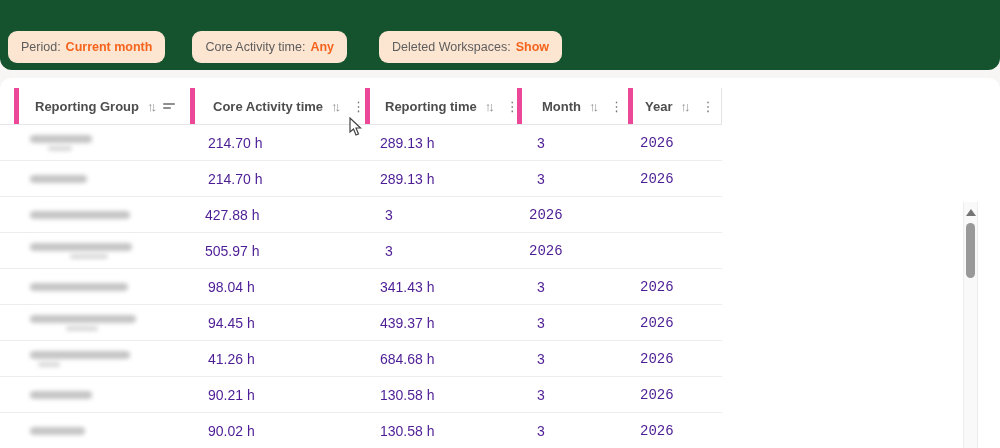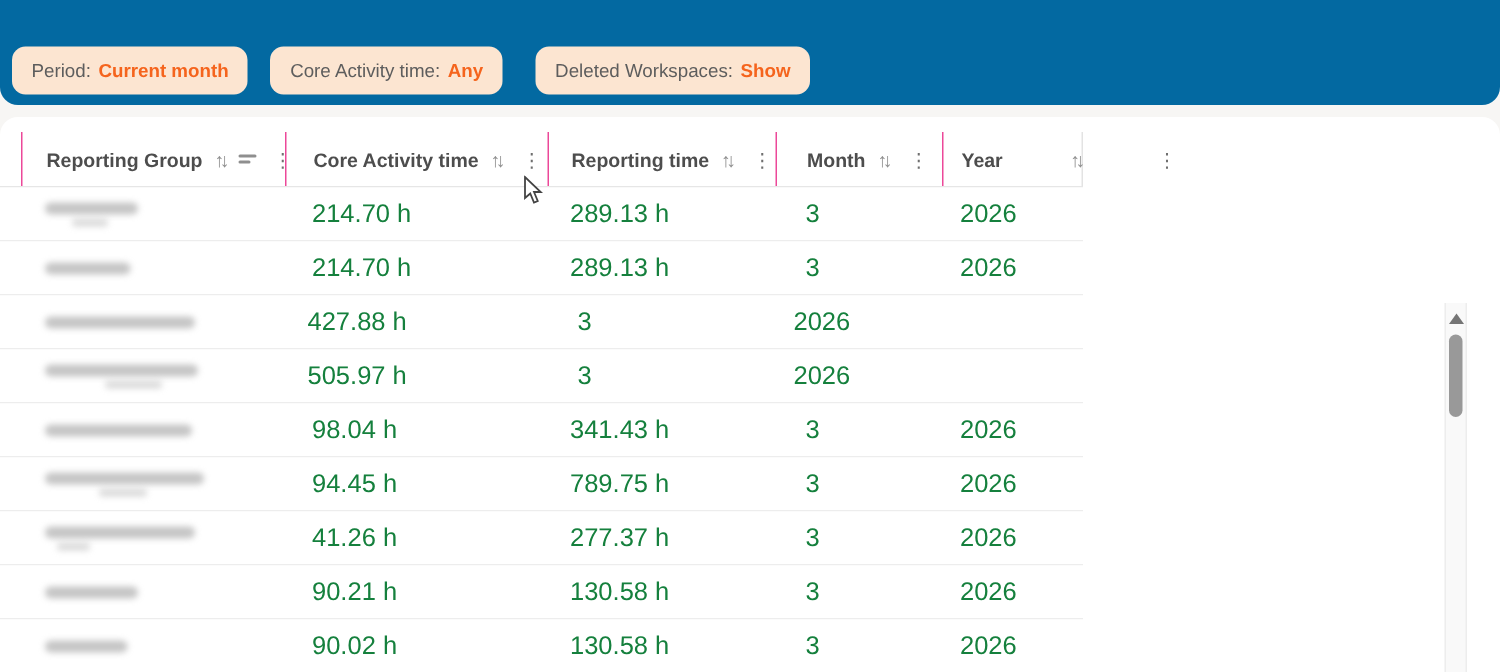--- a/index.html
+++ b/index.html
@@ -6,47 +6,47 @@
   html,body { width:1000px; height:448px; overflow:hidden; }
   body {
     font-family: "Liberation Sans", sans-serif;
     background:#f7f6f4;
     position:relative;
   }
 
   
   .filters-card {
     position:absolute; left:0; top:0; width:1000px; height:70px;
-    background:#0369a1; border-radius:0 0 12px 12px;
+    background:#14532d; border-radius:0 0 12px 12px;
   }
   .chips { position:absolute; left:8px; top:31px; display:flex; gap:11px; }
   .chip {
     height:32px; display:flex; align-items:center; padding:0 13px;
     background:#fce5d1; border-radius:9px; font-size:12.5px; color:#5d5d5d;
     white-space:nowrap; cursor:default;
   }
   .chip .chip-value { font-weight:bold; color:#f5641d; margin-left:5px; }
-  .chip + .chip { margin-left:4px; }
-  .chip:nth-child(3) { margin-left:11px; }
+  .chip + .chip { margin-left:16px; }
+  .chip:nth-child(3) { margin-left:21px; }
 
   
   .table-card {
     position:absolute; left:0; top:78px; width:1000px; height:370px;
     background:#ffffff; border-radius:12px 12px 0 0;
   }
 
   .thead {
     position:absolute; left:14px; top:10px; height:36px;
     display:grid; grid-template-columns:176px 175px 152px 111px 94px;
   }
   .th {
     display:flex; align-items:center; position:relative;
-    border-left:1px solid #ec4899; cursor:pointer;
-  }
-  .th:last-child { border-right:1px solid #e3e3e3;gap:37px; }
+    border-left:5px solid #ec4899; cursor:pointer;
+  }
+  .th:last-child { border-right:1px solid #e3e3e3; }
   .th-label { font-size:13px; font-weight:bold; color:#4d4d4d; white-space:nowrap; }
   .th1 { padding-left:16px; } .th2 { padding-left:18px; } .th3 { padding-left:15px; }
   .th4 { padding-left:20px;align-items:center; } .th5 { padding-left:12px; }
 
   .sort-ic {
     font-size:13px; color:#8f8f8f; letter-spacing:-3px; margin-left:8px;
     padding-right:3px; cursor:pointer;
   }
   .filter-ic { display:inline-flex; flex-direction:column; gap:2px; margin-left:6px; cursor:pointer; }
   .filter-ic i { display:block; height:2px; background:#8f8f8f; border-radius:1px; }
@@ -55,23 +55,23 @@
   .kebab-ic { font-size:13px; color:#6f6f6f; margin-left:11px; cursor:pointer; }
 
   .header-rule { position:absolute; left:0; top:46px; width:722px; height:1px; background:#e6e6e6; }
 
   
   .tbody { position:absolute; left:0; top:47px; width:722px; }
   .trow {
     height:36px; display:grid; grid-template-columns:190px 175px 152px 111px 94px;
     align-items:center; border-bottom:1px solid #ededed; background:#fff; cursor:default;
   }
-  .td { font-size:17px; color:#15803d; white-space:nowrap; }
+  .td { font-size:14px; color:#4c1d95; white-space:nowrap; }
   .td1 { padding-left:30px; } .td2 { padding-left:18px; } .td3 { padding-left:15px; }
-  .td4 { padding-left:20px; } .td5 { padding-left:12px; }
+  .td4 { padding-left:20px; } .td5 { padding-left:12px;font-family:Liberation Mono, monospace; }
 
   .redact-wrap { display:flex; flex-direction:column; justify-content:center; }
   .redact {
     height:8px; background:rgba(140,140,140,.5); border-radius:4px; filter:blur(2px);
   }
   .redact.sub { height:5px; margin-top:3px; background:rgba(160,160,160,.4); }
 
   
   .scrollbar {
     position:absolute; left:963px; top:124px; width:15px; height:324px;
@@ -209,34 +209,34 @@
   </div>
 
   <div class="trow">
     <div class="td td1">
       <div class="redact-wrap">
         <span class="redact main" style="width: 106px;"></span>
         <span class="redact sub" style="width: 32px; margin-left: 36px;"></span>
       </div>
     </div>
     <div class="td td2">94.45 h</div>
-    <div class="td td3">789.75 h</div>
+    <div class="td td3">439.37 h</div>
     <div class="td td4">3</div>
     <div class="td td5">2026</div>
   </div>
 
   <div class="trow">
     <div class="td td1">
       <div class="redact-wrap">
         <span class="redact main" style="width: 100px;"></span>
         <span class="redact sub" style="width: 22px; margin-left: 8px;"></span>
       </div>
     </div>
     <div class="td td2">41.26 h</div>
-    <div class="td td3">277.37 h</div>
+    <div class="td td3">684.68 h</div>
     <div class="td td4">3</div>
     <div class="td td5">2026</div>
   </div>
 
   <div class="trow">
     <div class="td td1">
       <div class="redact-wrap">
         <span class="redact main" style="width: 62px;"></span>
 
       </div>

